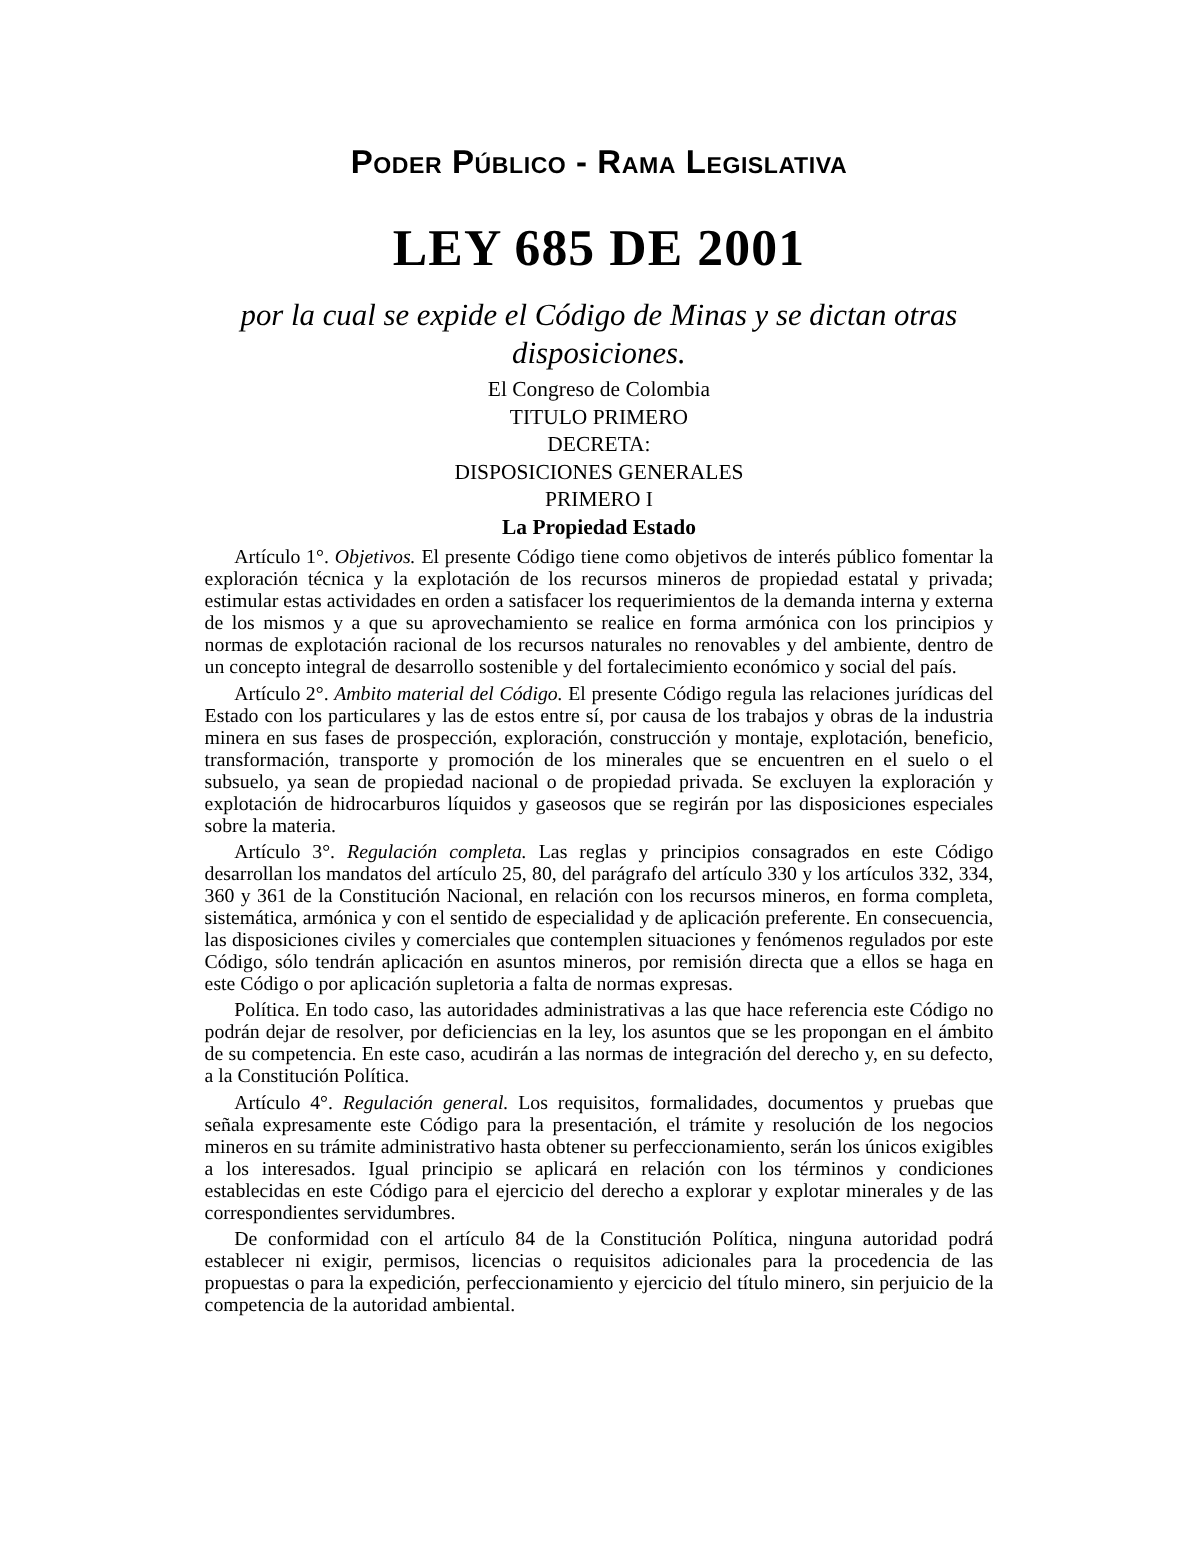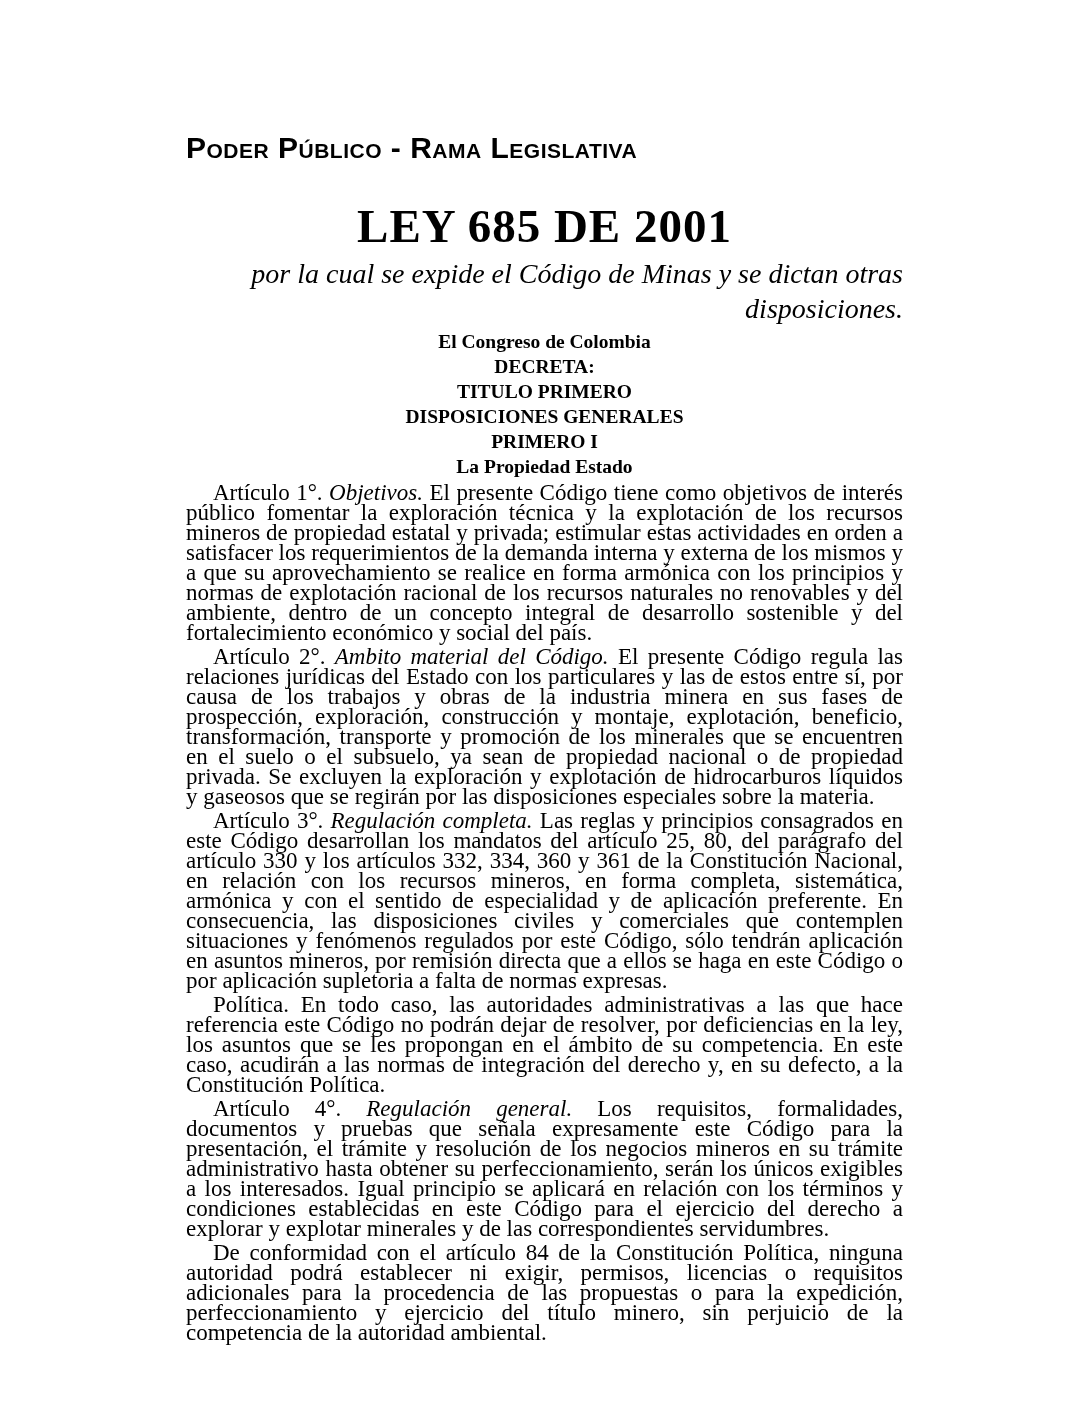--- a/index.html
+++ b/index.html
@@ -11,20 +11,21 @@
     font-family: "Liberation Serif", serif;
     overflow: hidden;
   }
   .page {
     width: 1088px;
     height: 1408px;
     padding: 130px 185px 40px 186px;
     background: #ffffff;
   }
   .doc-header {
+    text-align: center;
     font-family: "Liberation Sans", sans-serif;
     font-variant: small-caps;
     font-weight: 700;
     font-size: 30px;
     line-height: 36px;
     letter-spacing: 0.5px;
   }
   .doc-title {
     text-align: center;
     font-weight: 700;
@@ -33,59 +34,58 @@
     margin-top: 33px;
     letter-spacing: 1px;
   }
   .doc-date {
     text-align: center;
     font-size: 26px;
     line-height: 32px;
     margin-top: 11px;
   }
   .doc-subtitle {
-    text-align: right;
+    text-align: center;
     font-style: italic;
     font-size: 28px;
     line-height: 35px;
-    margin-top: 3px;
+    margin-top: 16px;
   }
   .front-block { margin-top: 3px; }
   .front-line {
     text-align: center;
     font-size: 19.5px;
     line-height: 25px;
-    font-weight: bold;
   }
   .chapter-title { font-weight: 700; }
   .articles { margin-top: 4px; }
   .para {
-    font-size: 23px;
+    font-size: 18px;
     line-height: 20px;
     text-align: justify;
     text-indent: 27px;
     margin: 0 0 4px 0;
   }
   .art-name { font-style: italic; }
 </style>
 </head>
 <body>
 
 <div class="page">
   <div class="doc-header">Poder Público - Rama Legislativa</div>
 
   <h1 class="doc-title">LEY 685 DE 2001</h1>
 
 
   <div class="doc-subtitle">por la cual se expide el Código de Minas y se dictan otras disposiciones.</div>
 
   <div class="front-block">
     <div class="front-line">El Congreso de Colombia</div>
+    <div class="front-line">TITULO PRIMERO</div>
     <div class="front-line">DECRETA:</div>
-    <div class="front-line">TITULO PRIMERO</div>
     <div class="front-line">DISPOSICIONES GENERALES</div>
     <div class="front-line">PRIMERO I</div>
     <div class="front-line chapter-title">La Propiedad Estado</div>
   </div>
 
   <section class="articles" id="articles">
       <p class="para"><span class="art-label">Artículo 1°. </span><span class="art-name">Objetivos. </span><span>El presente Código tiene como objetivos de interés público fomentar la exploración técnica y la explotación de los recursos mineros de propiedad estatal y privada; estimular estas actividades en orden a satisfacer los requerimientos de la demanda interna y externa de los mismos y a que su aprovechamiento se realice en forma armónica con los principios y normas de explotación racional de los recursos naturales no renovables y del ambiente, dentro de un concepto integral de desarrollo sostenible y del fortalecimiento económico y social del país.</span></p>
       <p class="para"><span class="art-label">Artículo 2°. </span><span class="art-name">Ambito material del Código. </span><span>El presente Código regula las relaciones jurídicas del Estado con los particulares y las de estos entre sí, por causa de los trabajos y obras de la industria minera en sus fases de prospección, exploración, construcción y montaje, explotación, beneficio, transformación, transporte y promoción de los minerales que se encuentren en el suelo o el subsuelo, ya sean de propiedad nacional o de propiedad privada. Se excluyen la exploración y explotación de hidrocarburos líquidos y gaseosos que se regirán por las disposiciones especiales sobre la materia.</span></p>
       <p class="para"><span class="art-label">Artículo 3°. </span><span class="art-name">Regulación completa. </span><span>Las reglas y principios consagrados en este Código desarrollan los mandatos del artículo 25, 80, del parágrafo del artículo 330 y los artículos 332, 334, 360 y 361 de la Constitución Nacional, en relación con los recursos mineros, en forma completa, sistemática, armónica y con el sentido de especialidad y de aplicación preferente. En consecuencia, las disposiciones civiles y comerciales que contemplen situaciones y fenómenos regulados por este Código, sólo tendrán aplicación en asuntos mineros, por remisión directa que a ellos se haga en este Código o por aplicación supletoria a falta de normas expresas.</span></p>
       <p class="para"><span class="art-label">Política. </span><span>En todo caso, las autoridades administrativas a las que hace referencia este Código no podrán dejar de resolver, por deficiencias en la ley, los asuntos que se les propongan en el ámbito de su competencia. En este caso, acudirán a las normas de integración del derecho y, en su defecto, a la Constitución Política.</span></p>

